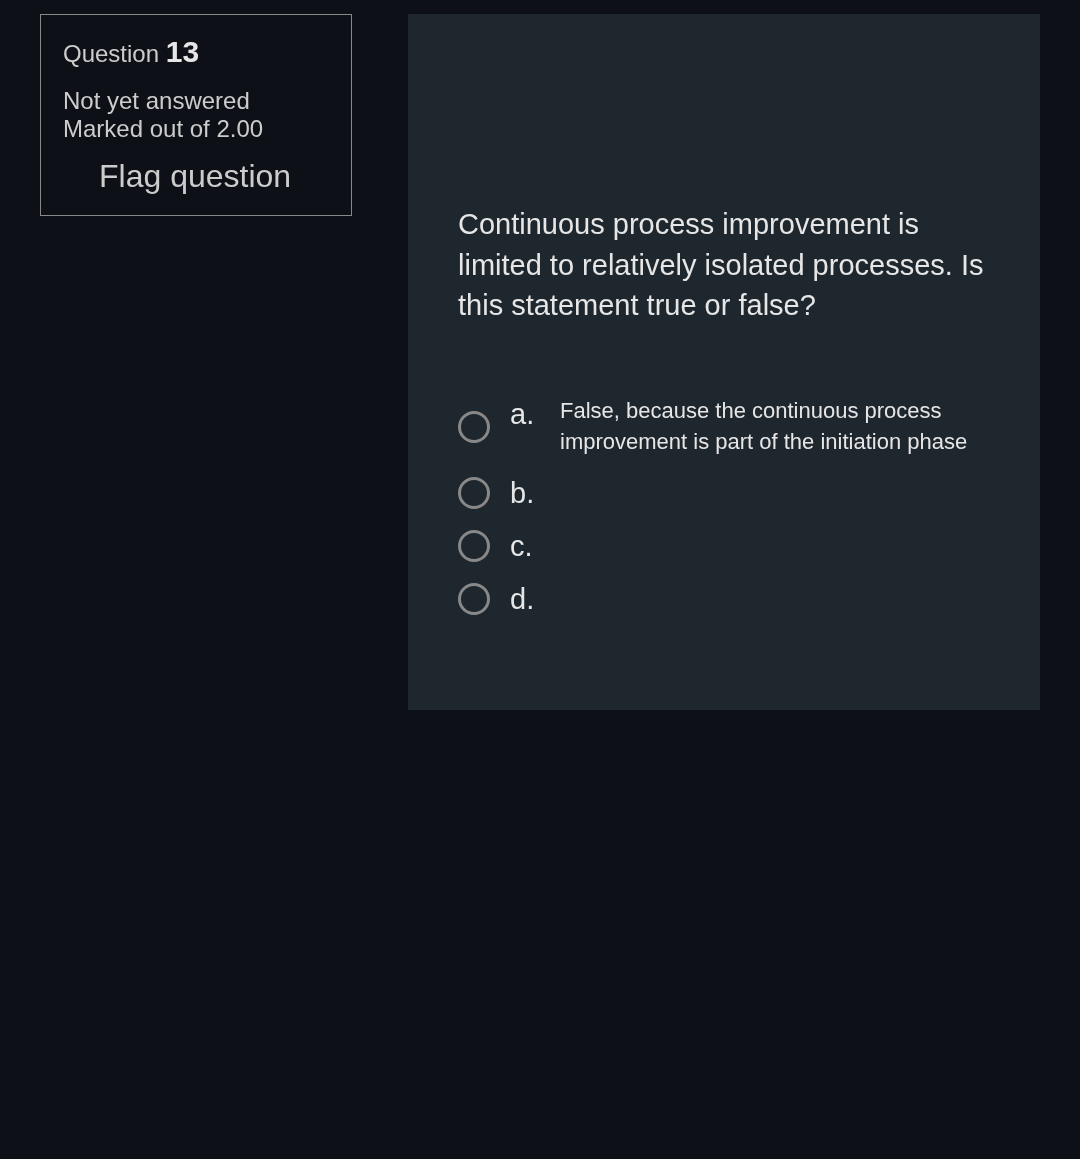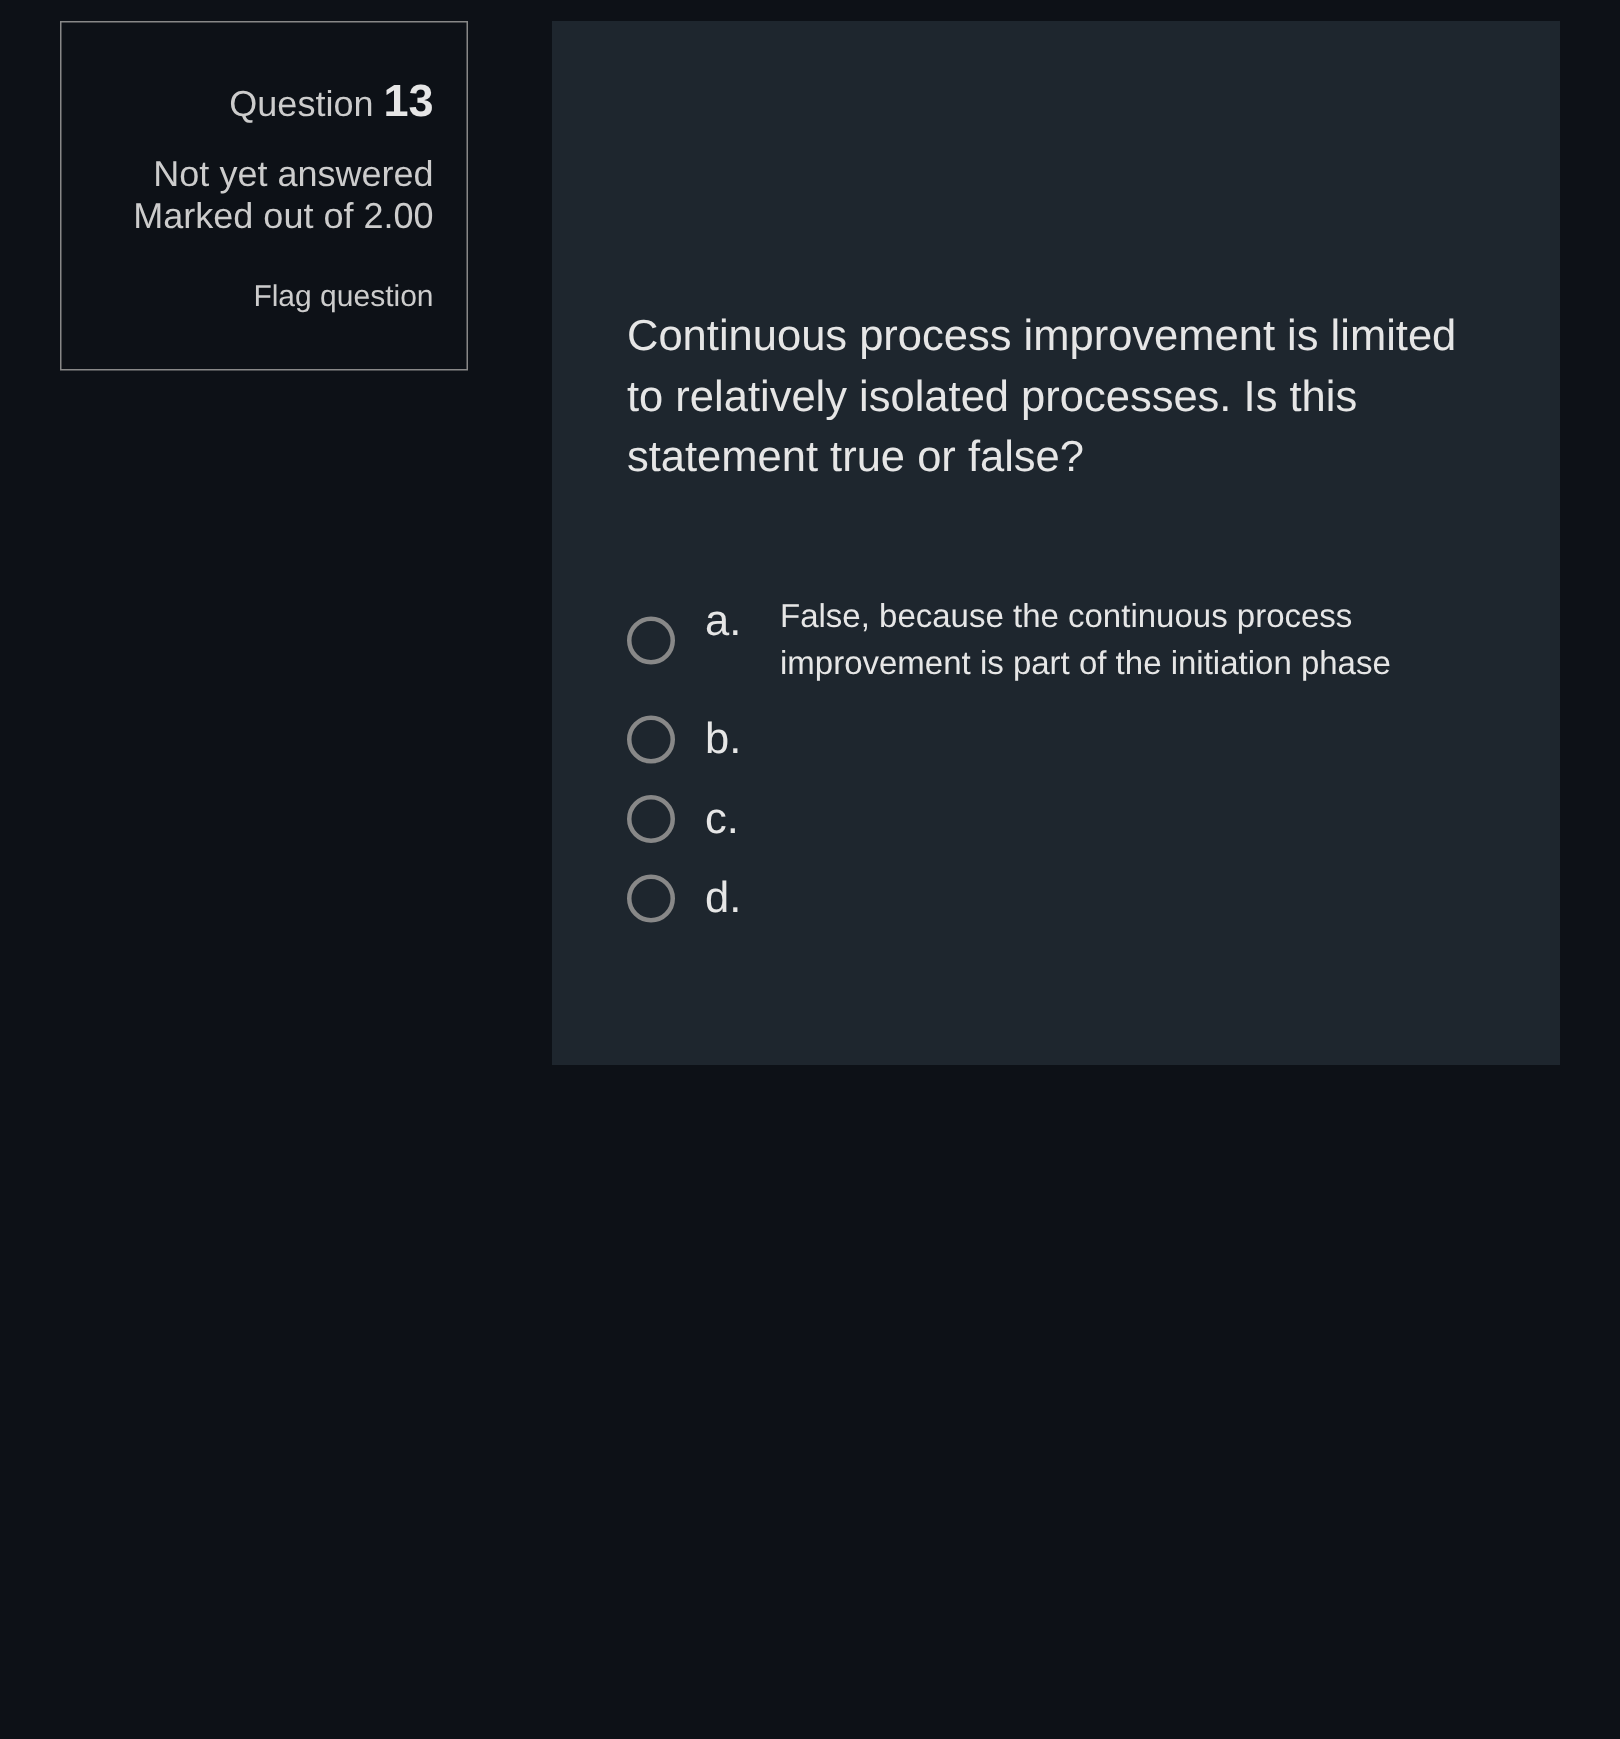--- a/index.html
+++ b/index.html
@@ -14,47 +14,46 @@
       width: 1080px;
       height: 1159px;
       padding: 14px 40px;
     }
     .container {
       display: flex;
       gap: 56px;
     }
     .info-box {
       border: 1px solid #888;
-      padding: 36px 22px;
+      padding: 20px 22px;
       flex-shrink: 0;
-      width: 272px;
+      width: 312px;
       height: fit-content;
-      text-align: right;
     }
     .question-label {
       font-size: 24px;
       color: #cccccc;
       margin-bottom: 18px;
     }
     .question-number {
       font-size: 30px;
       font-weight: bold;
       color: #e6e6e6;
     }
     .status-text {
       font-size: 24px;
       color: #cccccc;
     }
     .marks-text {
       font-size: 24px;
       color: #cccccc;
-      margin-bottom: 28px;
+      margin-bottom: 15px;
     }
     .flag-question {
-      font-size: 20px;
+      font-size: 32px;
       color: #cccccc;
       cursor: pointer;
       padding-left: 36px;
     }
     .content-box {
       background-color: #1e262e;
       flex: 1;
       padding: 190px 50px 76px 50px;
     }
     .question-text {

